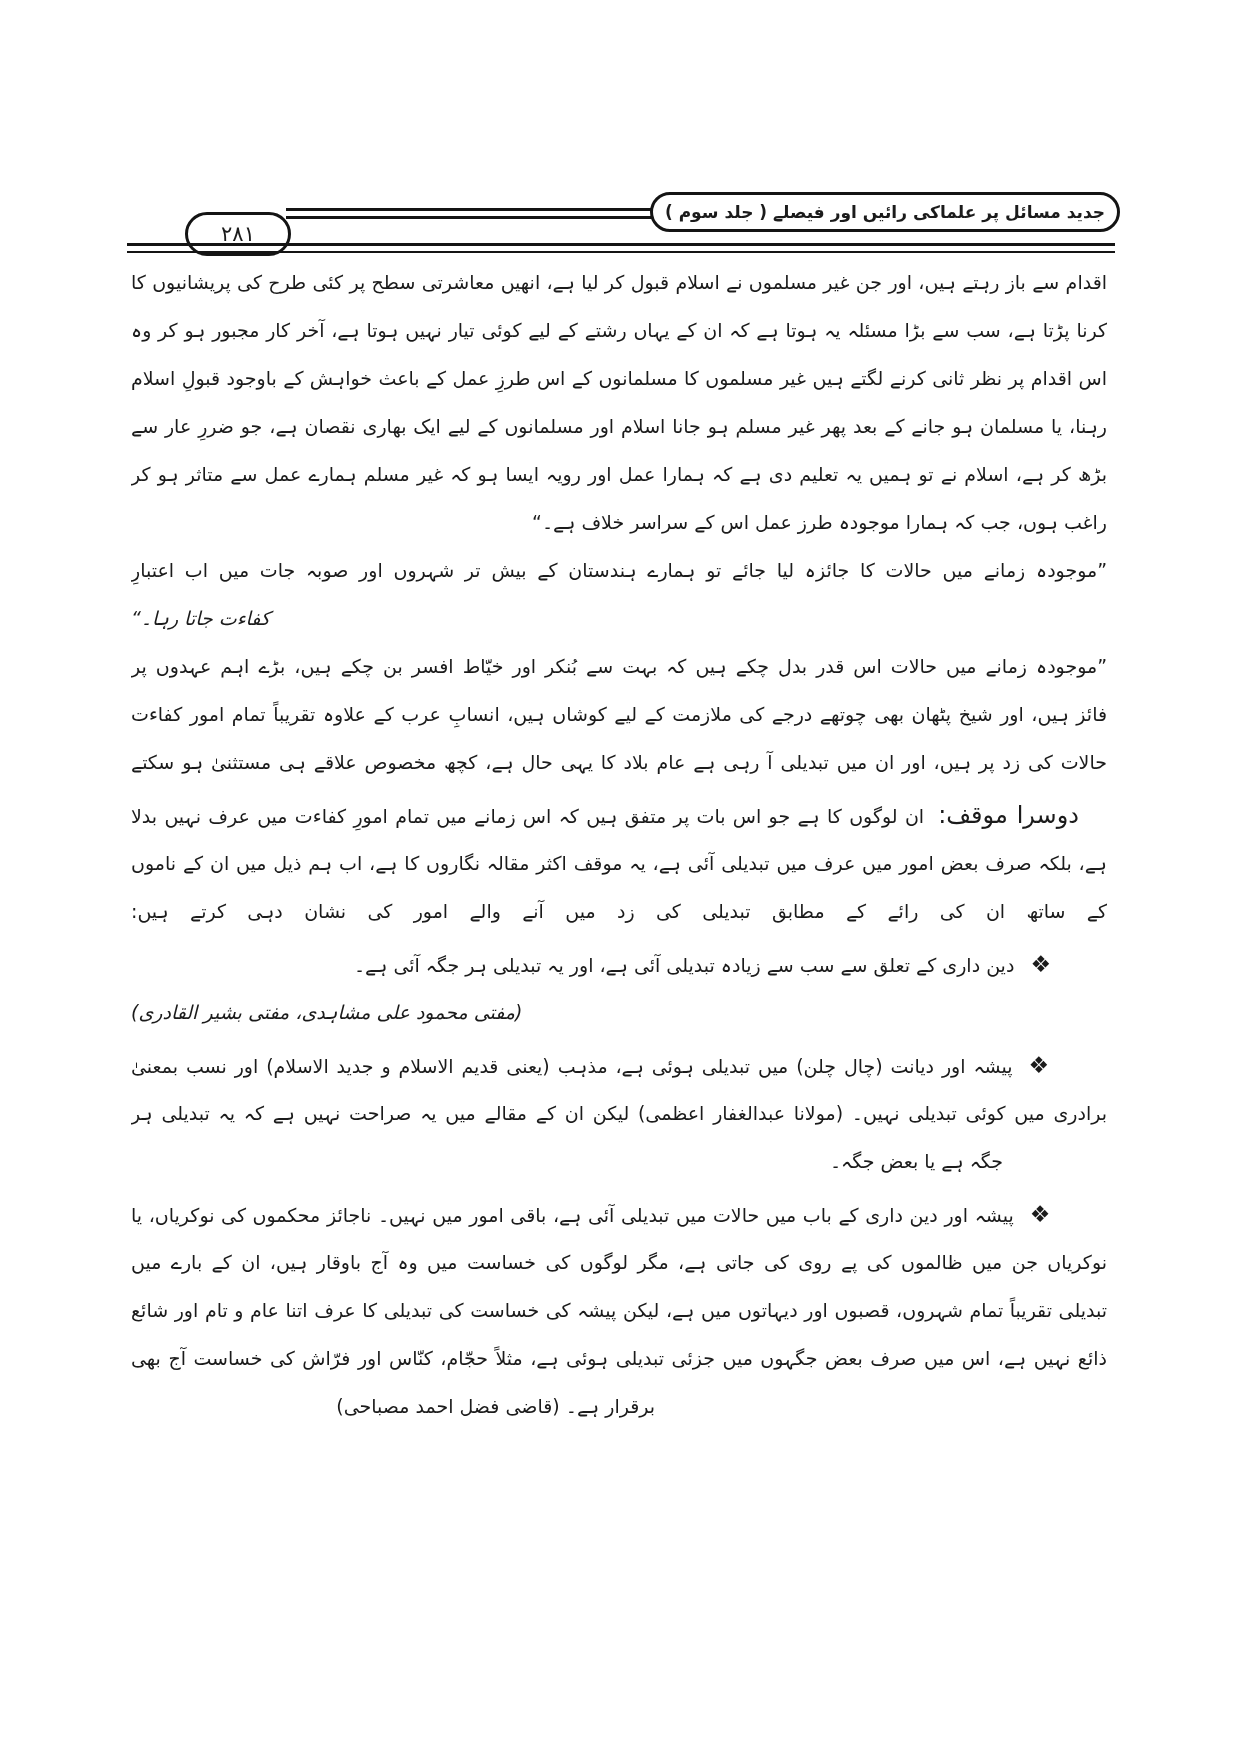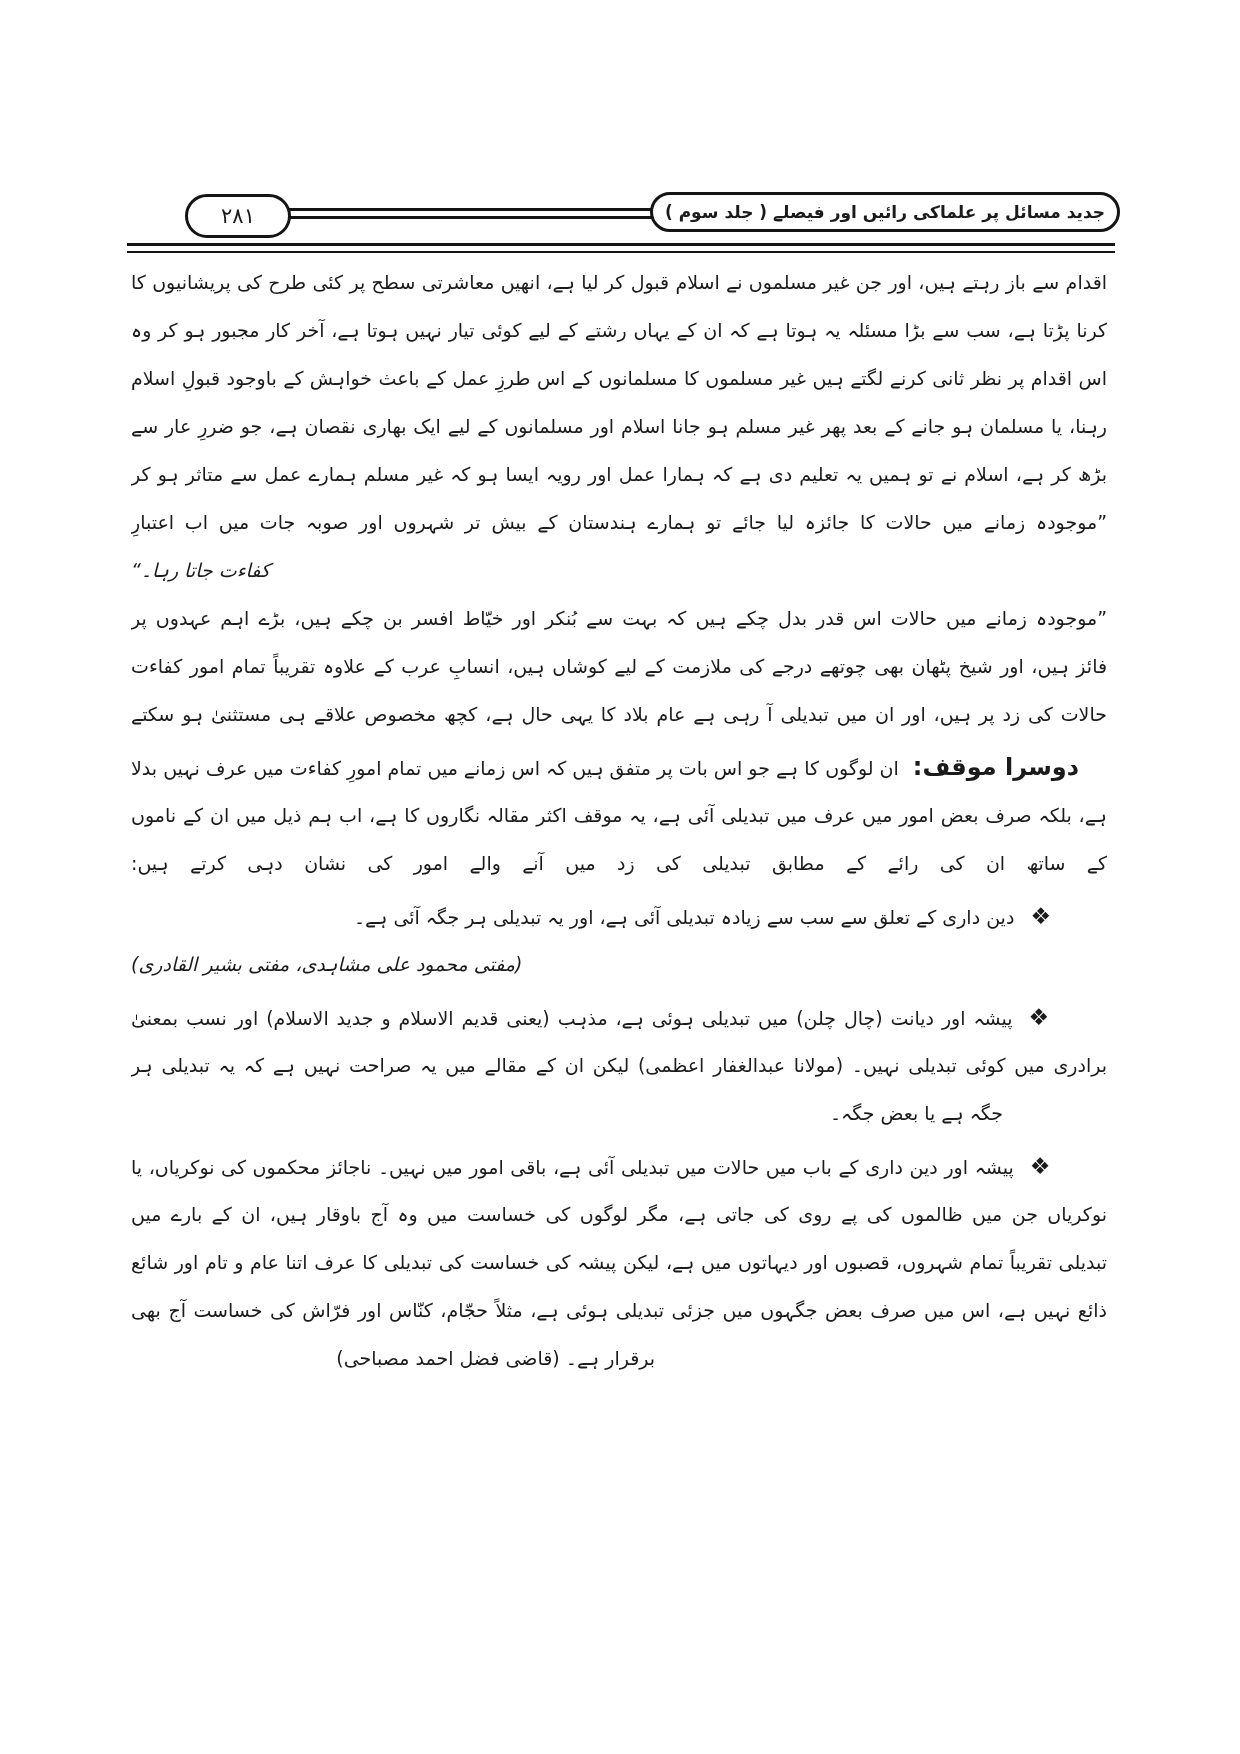--- a/index.html
+++ b/index.html
@@ -11,21 +11,21 @@
   .header-band { position:absolute; top:192px; left:0; right:0; height:48px; }
   .connector {
     position:absolute; top:16px; left:286px; width:378px; height:5px;
     border-top:3px solid #141414; border-bottom:3px solid #141414;
   }
   .capsule {
     position:absolute; background:#ffffff; border:3px solid #141414;
     border-radius:28px; box-sizing:border-box;
     display:flex; align-items:center; justify-content:center;
   }
-  .capsule.page-num { left:185px; top:2px; width:106px; height:44px;
+  .capsule.page-num { left:185px; top:20px; width:106px; height:44px;
     font-size:21px; letter-spacing:2px; }
   .capsule.book-title { right:120px; top:0; width:470px; height:40px;
     font-size:17px; font-weight:bold; direction:rtl; white-space:nowrap; }
   .rule-double {
     position:absolute; top:243px; left:127px; right:125px; height:5px;
     border-top:3px solid #141414; border-bottom:2px solid #141414;
   }
   
   .body-text {
     position:absolute; top:258px; left:131px; right:133px; direction:rtl;
@@ -36,21 +36,21 @@
   }
   .j { text-align:justify; text-align-last:justify; }
   .r { text-align:right; }
   .l { text-align:left;font-style:italic; }
   .gap { margin-top:5px; }
   .ind-bullet { padding-right:56px; }
   .ind-sm  { padding-right:28px; }
   .ind-md  { padding-right:104px; }
   .ind-lg  { padding-right:452px; }
   .bl { font-size:23px; margin-left:16px; }
-  .pos-head { font-weight:bold; font-size:24px; margin-left:14px; }
+  .pos-head { font-weight:normal; font-size:24px; margin-left:14px; }
 </style>
 </head>
 <body>
 
 <div class="page">
 
   <div class="header-band">
     <div class="connector"></div>
     <div class="capsule page-num">
       <span>۲۸۱</span>
@@ -61,20 +61,21 @@
   </div>
   <div class="rule-double"></div>
 
   <div class="body-text">
 
     <div class="ln j">اقدام سے باز رہتے ہیں، اور جن غیر مسلموں نے اسلام قبول کر لیا ہے، انھیں معاشرتی سطح پر کئی طرح کی پریشانیوں کا سامنا</div>
     <div class="ln j">کرنا پڑتا ہے، سب سے بڑا مسئلہ یہ ہوتا ہے کہ ان کے یہاں رشتے کے لیے کوئی تیار نہیں ہوتا ہے، آخر کار مجبور ہو کر وہ اپنے</div>
     <div class="ln j">اس اقدام پر نظر ثانی کرنے لگتے ہیں غیر مسلموں کا مسلمانوں کے اس طرزِ عمل کے باعث خواہش کے باوجود قبولِ اسلام سے باز</div>
     <div class="ln j">رہنا، یا مسلمان ہو جانے کے بعد پھر غیر مسلم ہو جانا اسلام اور مسلمانوں کے لیے ایک بھاری نقصان ہے، جو ضررِ عار سے کہیں</div>
     <div class="ln j">بڑھ کر ہے، اسلام نے تو ہمیں یہ تعلیم دی ہے کہ ہمارا عمل اور رویہ ایسا ہو کہ غیر مسلم ہمارے عمل سے متاثر ہو کر اسلام کی طرف</div>
+    <div class="ln r">راغب ہوں، جب کہ ہمارا موجودہ طرز عمل اس کے سراسر خلاف ہے۔“</div>
 
 
     <div class="ln j">”موجودہ زمانے میں حالات کا جائزہ لیا جائے تو ہمارے ہندستان کے بیش تر شہروں اور صوبہ جات میں اب اعتبارِ</div>
     <div class="ln l">کفاءت جاتا رہا۔“</div>
 
 
     <div class="ln j">”موجودہ زمانے میں حالات اس قدر بدل چکے ہیں کہ بہت سے بُنکر اور خیّاط افسر بن چکے ہیں، بڑے اہم عہدوں پر</div>
     <div class="ln j">فائز ہیں، اور شیخ پٹھان بھی چوتھے درجے کی ملازمت کے لیے کوشاں ہیں، انسابِ عرب کے علاوہ تقریباً تمام امور کفاءت</div>
     <div class="ln j">حالات کی زد پر ہیں، اور ان میں تبدیلی آ رہی ہے عام بلاد کا یہی حال ہے، کچھ مخصوص علاقے ہی مستثنیٰ ہو سکتے ہیں۔“</div>
 

